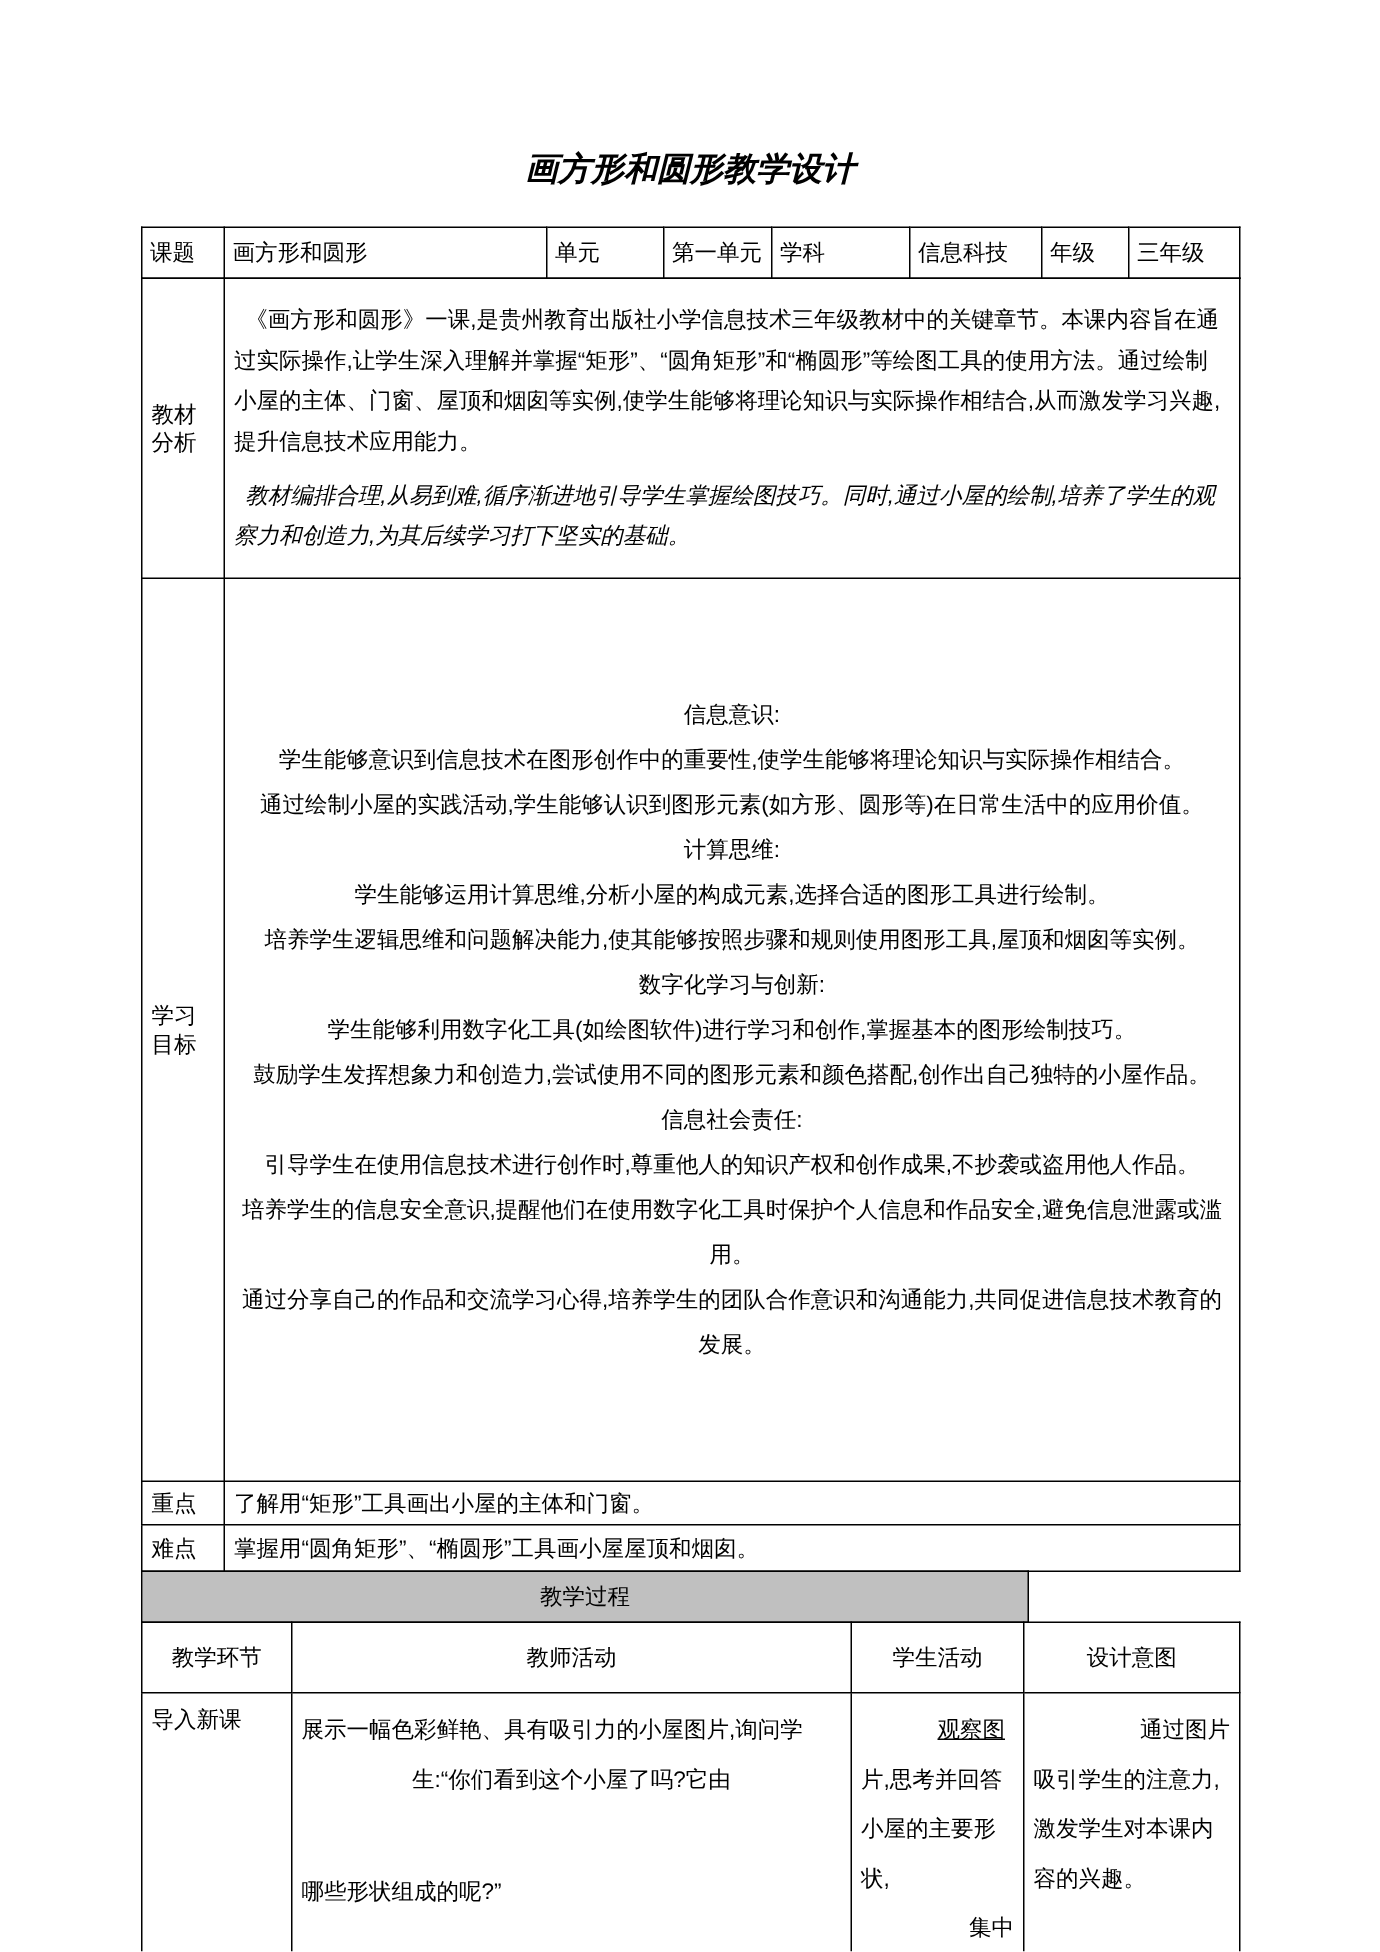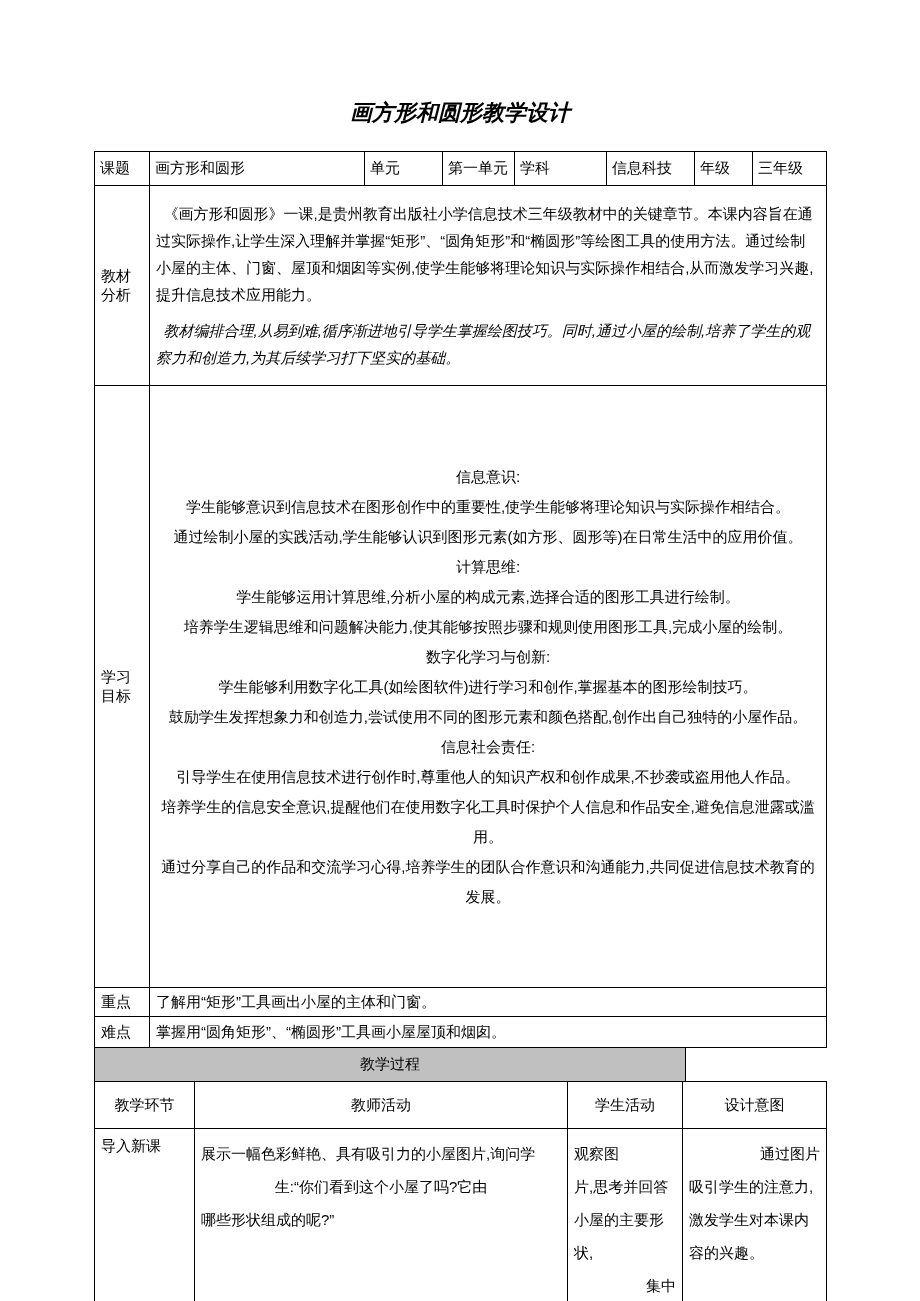--- a/index.html
+++ b/index.html
@@ -20,24 +20,24 @@
   .goals-content p{margin:0;text-align:center;}
   .point-row{height:29px;padding-left:36px;}
   .point-row.difficult{height:31px;}
   .process-title{height:29px;background:#c0c0c0;text-align:center;}
   .process-head td{height:42px;text-align:center;}
   .process-body td{height:146px;vertical-align:top;border-bottom:none;padding-top:8px;}
   .stage-cell{padding-left:5px;}
   .teacher-cell{padding-left:8px;padding-right:8px;}
   .t-line{line-height:33px;}
   .t-line.center{text-align:center;}
-  .t-line.gap{}
+  .t-line.gap{margin-top:42px;}
   .student-cell,.intent-cell{font-size:14px;padding-left:4px;padding-right:4px;}
   .s-line,.i-line{line-height:33px;}
-  .right{padding-right:6px;}
+  .right{text-align:right;padding-right:6px;text-decoration:underline;}
   .center{text-align:right;}
 </style>
 </head>
 <body>
 
 <div class="page">
 
   <div class="title">画方形和圆形教学设计</div>
 
   <div class="doc-tables">
@@ -81,21 +81,21 @@
           </td>
         </tr>
         <tr class="goals-row">
           <td class="lbl">学习目标</td>
           <td class="goals-content">
             <p>信息意识:</p>
             <p>学生能够意识到信息技术在图形创作中的重要性,使学生能够将理论知识与实际操作相结合。</p>
             <p>通过绘制小屋的实践活动,学生能够认识到图形元素(如方形、圆形等)在日常生活中的应用价值。</p>
             <p>计算思维:</p>
             <p>学生能够运用计算思维,分析小屋的构成元素,选择合适的图形工具进行绘制。</p>
-            <p>培养学生逻辑思维和问题解决能力,使其能够按照步骤和规则使用图形工具,完成小屋的绘制。</p>
+            <p>培养学生逻辑思维和问题解决能力,使其能够按照步骤和规则使用图形工具,屋顶和烟囱等实例。</p>
             <p>数字化学习与创新:</p>
             <p>学生能够利用数字化工具(如绘图软件)进行学习和创作,掌握基本的图形绘制技巧。</p>
             <p>鼓励学生发挥想象力和创造力,尝试使用不同的图形元素和颜色搭配,创作出自己独特的小屋作品。</p>
             <p>信息社会责任:</p>
             <p>引导学生在使用信息技术进行创作时,尊重他人的知识产权和创作成果,不抄袭或盗用他人作品。</p>
             <p>培养学生的信息安全意识,提醒他们在使用数字化工具时保护个人信息和作品安全,避免信息泄露或滥用。</p>
             <p>通过分享自己的作品和交流学习心得,培养学生的团队合作意识和沟通能力,共同促进信息技术教育的发展。</p>
           </td>
         </tr>
         <tr class="point-row">

